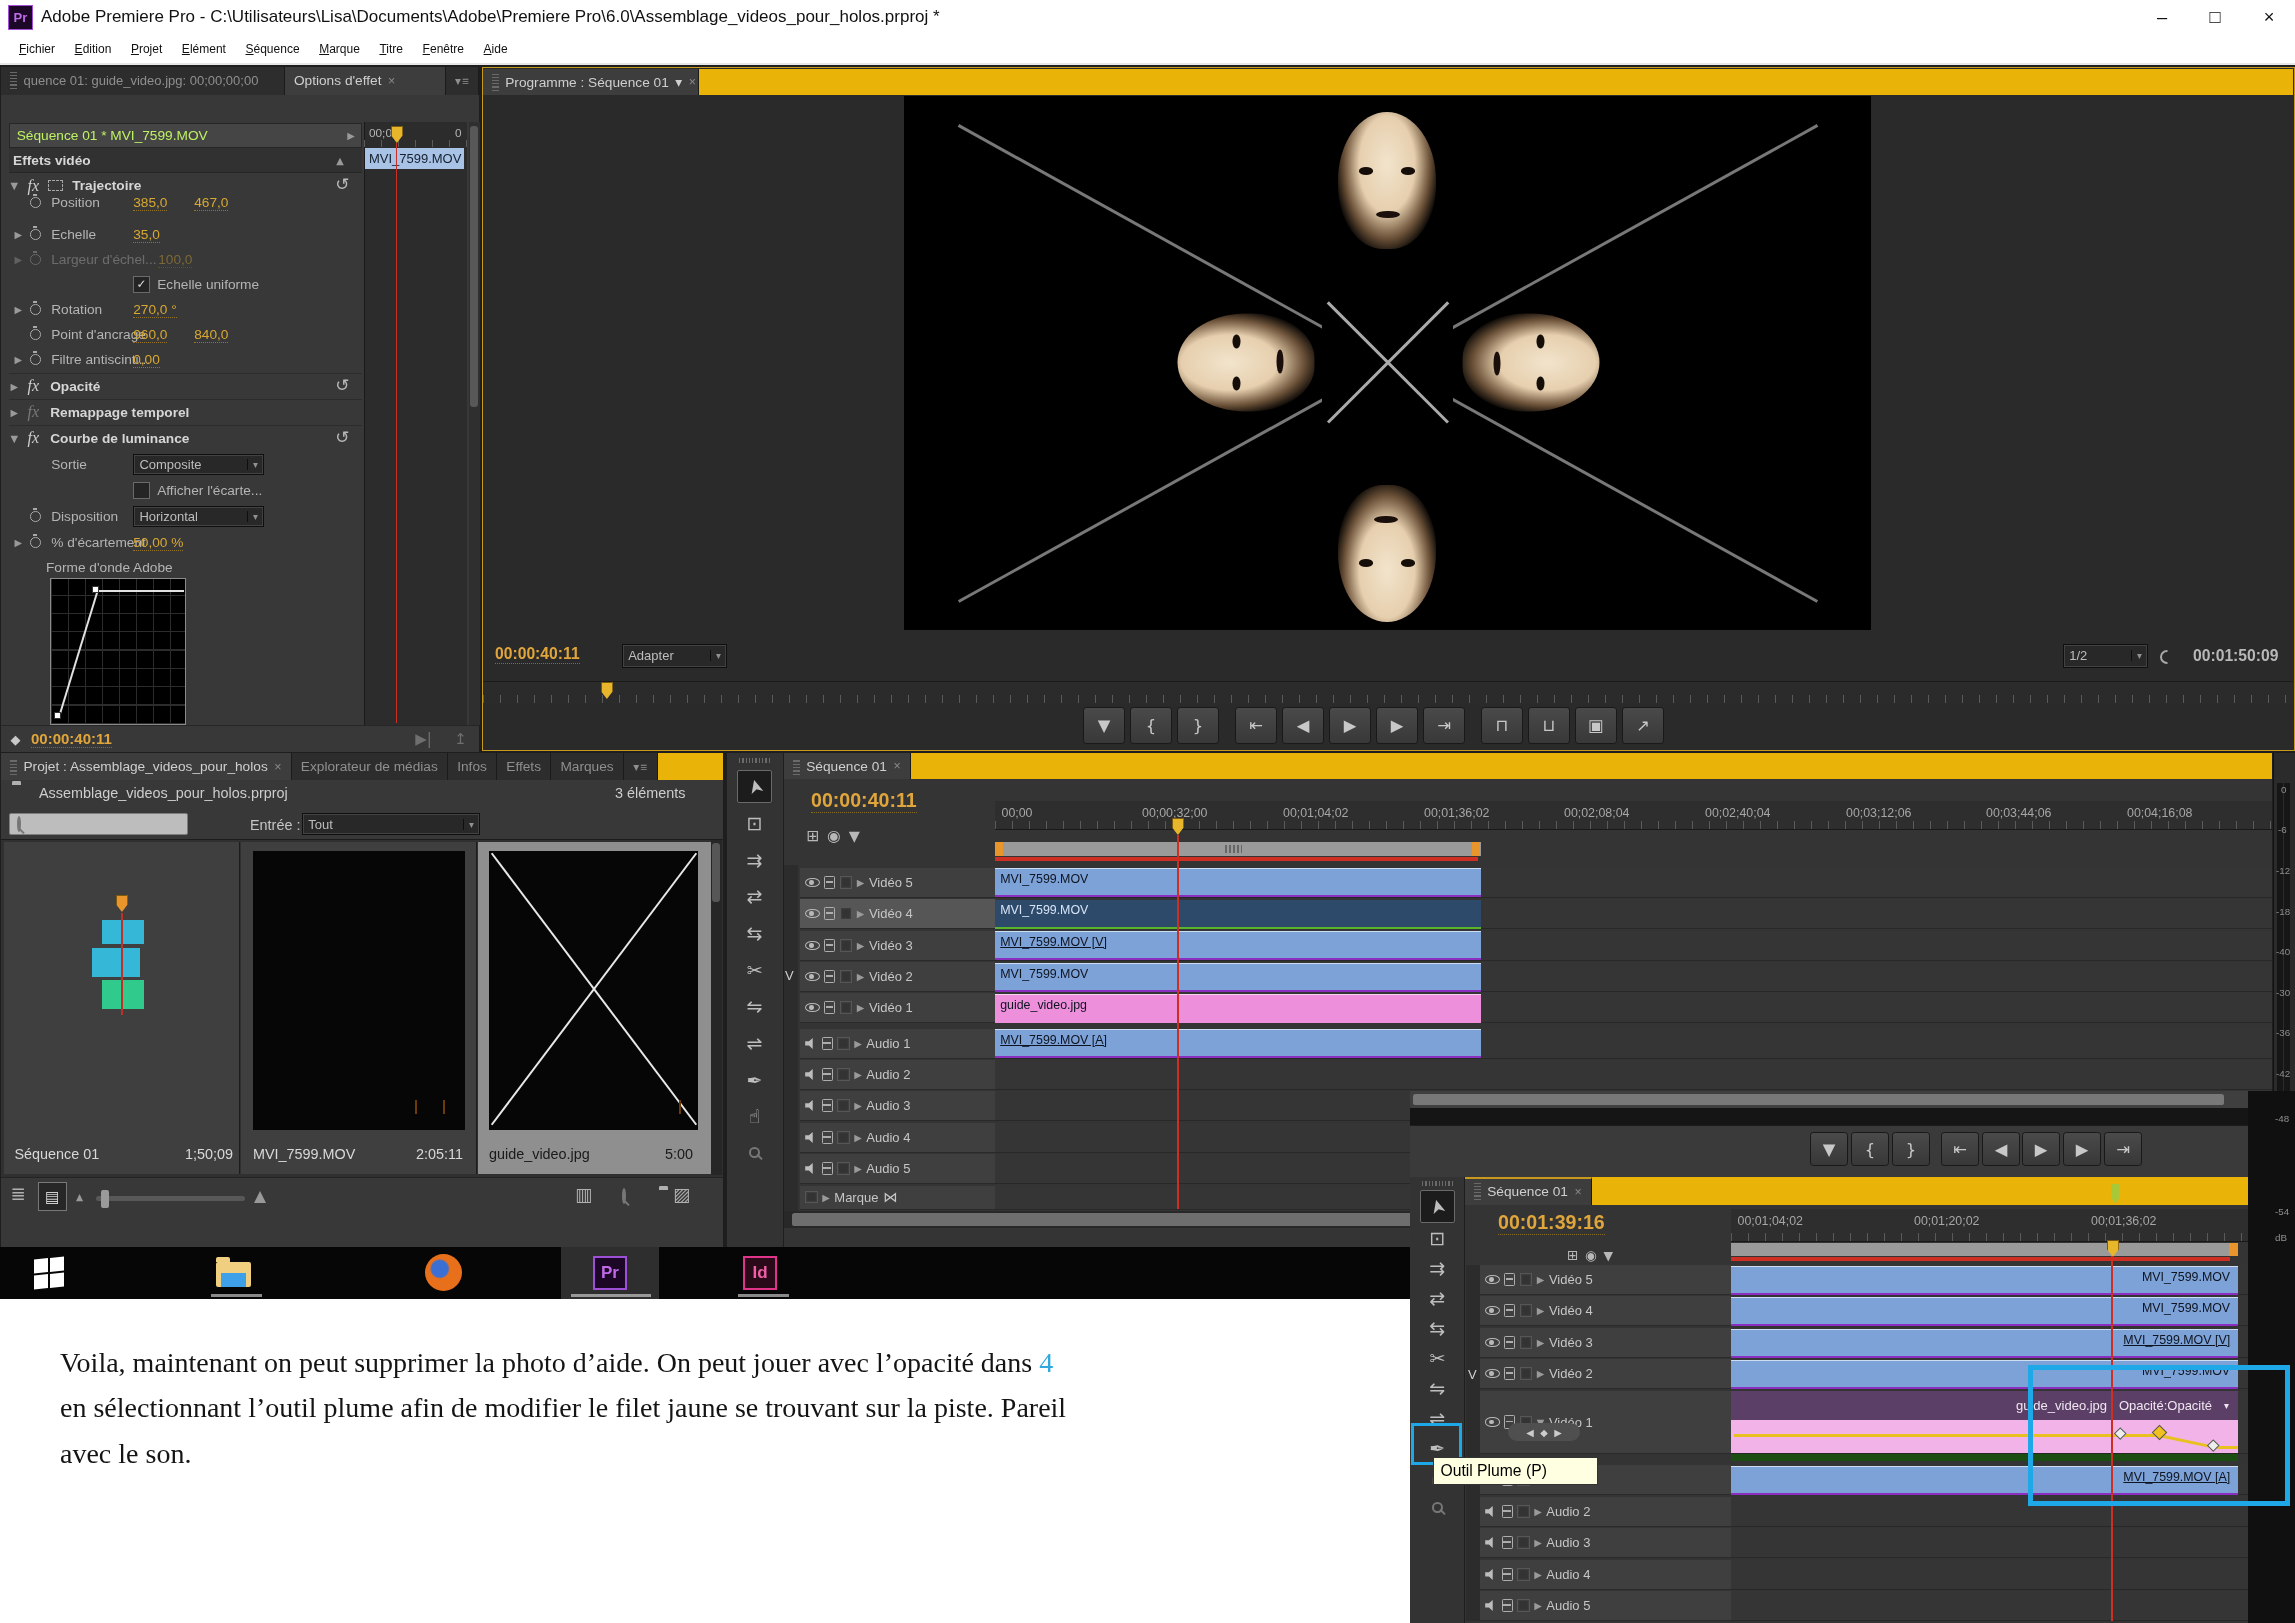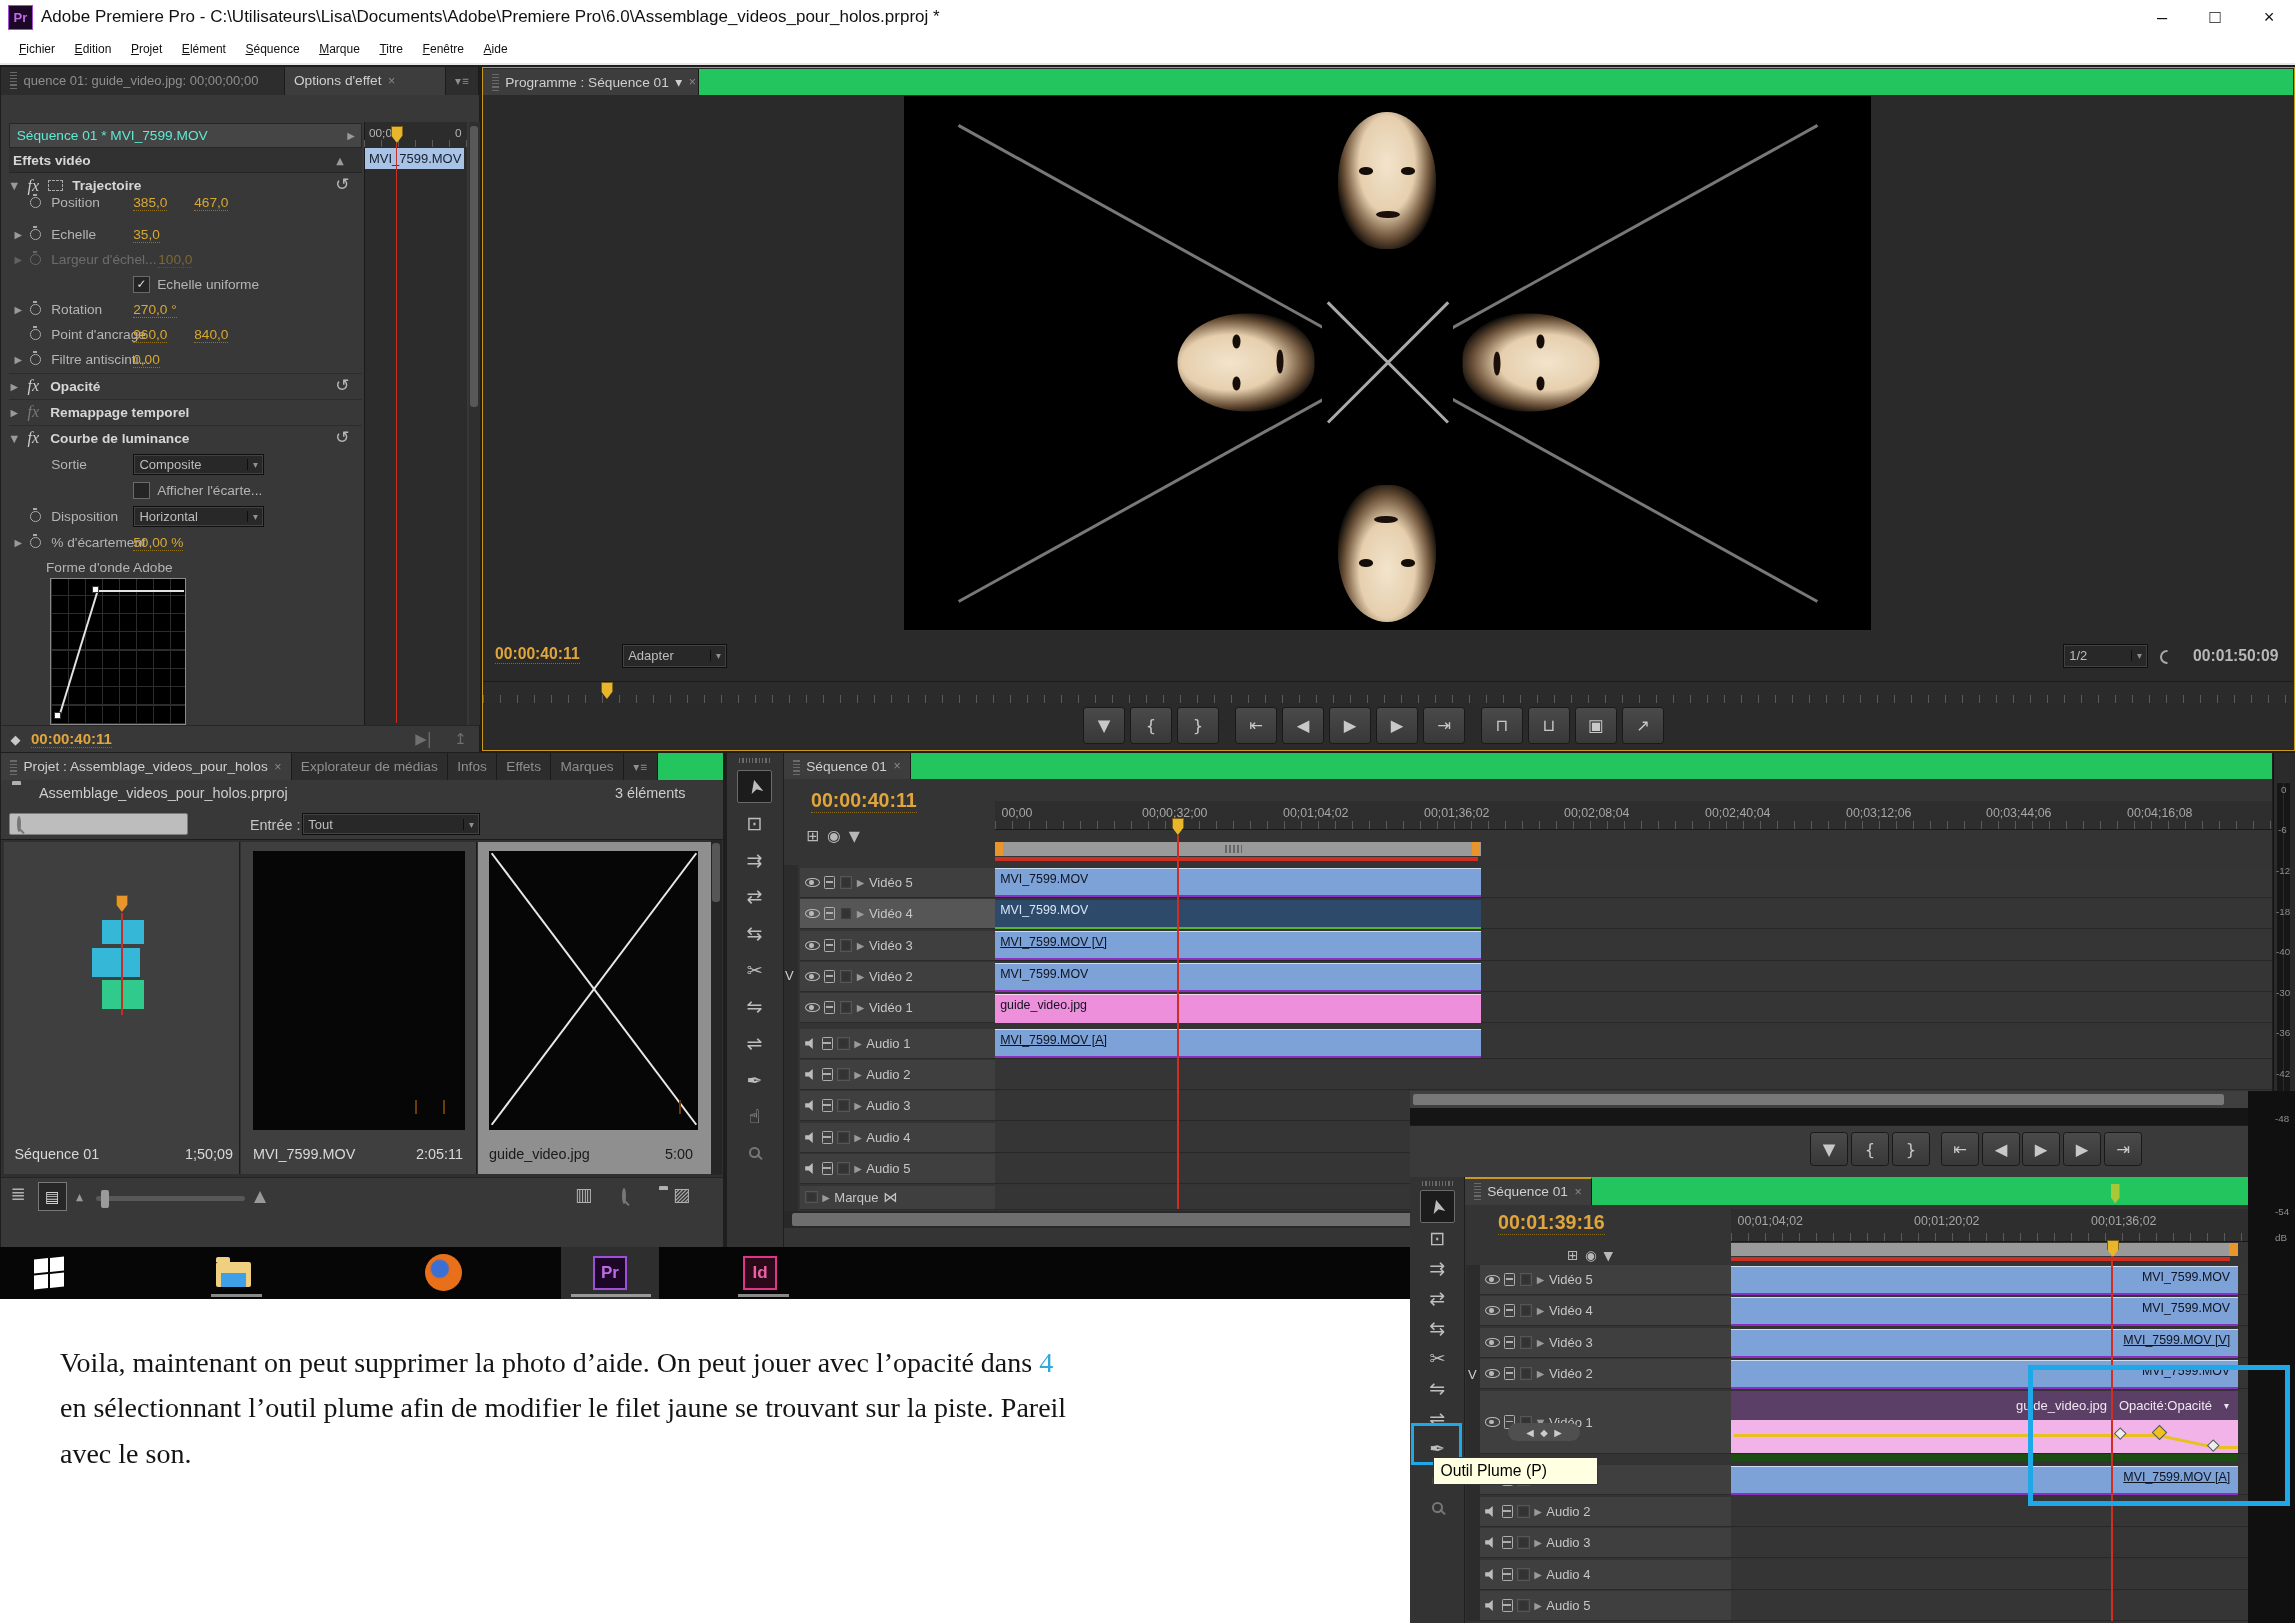--- a/index.html
+++ b/index.html
@@ -12,21 +12,21 @@
   .titlebar{left:0;top:0;width:2295px;height:34px;background:#fff;color:#111;display:flex;align-items:center}
   .prbadge{position:absolute;left:7.9px;top:4.6px;width:25px;height:25px;background:#1d0726;border:1.3px solid #a54fd8;color:#c06ae8;font-weight:bold;font-size:13px;display:flex;align-items:center;justify-content:center}
   .wtitle{position:absolute;left:41px;top:6.5px;font-size:17px;white-space:nowrap}
   .winbtn{position:absolute;top:0;height:34px;width:52px;display:flex;align-items:center;justify-content:center;font-size:18.3px;color:#111}
   .menubar{left:0;top:34px;width:2295px;height:31px;background:#fff;border-bottom:2.6px solid #e8e8e8;display:flex;align-items:center;padding-left:9.2px;gap:0}
   .menubar>span{color:#111;font-size:12px;padding:2.6px 9.8px;display:inline-block}
   .menubar>span::first-letter{text-decoration:underline}
   
   .workspace{left:0;top:65px;width:2295px;height:1182px;background:#1e1e1e}
   .panel{background:#383838}
-  .tabstrip{background:#22c55e;display:flex;align-items:stretch}
+  .tabstrip{background:#eab308;display:flex;align-items:stretch}
   .ptab{display:flex;align-items:center;gap:6.5px;background:#3d3d3d;color:#cfcfcf;font-size:13.7px;padding:0 9.2px;height:100%;border-right:0.7px solid #1b1b1b;white-space:nowrap;overflow:hidden}
   .ptab.dim{background:#2d2d2d;color:#8f8f8f}
   .ptab .x{color:#8a8a8a;font-size:12.4px}
   .grip{width:6.5px;height:17px;background-image:repeating-linear-gradient(0deg,#6a6a6a 0 1.3px,transparent 1.3px 3.3px);flex:none}
   .pmenu{display:flex;align-items:center;justify-content:center;gap:1.3px;color:#9a9a9a;font-size:11.8px}
   .tc{color:var(--yellow,#e0a63c);border-bottom:1.3px dotted #8a6c20;font-weight:bold;white-space:nowrap}
   .yv{color:#d8a832;border-bottom:1.3px dotted #96731c;font-size:13.7px;white-space:nowrap}
   .lab{color:#b4b4b4;font-size:13.7px;white-space:nowrap}
   .lab.b{font-weight:bold;color:#d6d6d6}
   .dimt{opacity:.42}
@@ -122,21 +122,21 @@
       <span>Options d'effet</span>
       <span class="x">×</span>
     </div>
   <div class="ptab dim pmenu" style="width:34px;justify-content:center">
       <span>▾</span>
       <span>≡</span>
     </div>
 </div>
 <div class="abs panel" style="left:1.3px;top:95px;width:478px;height:657px"></div>
 <div class="abs fx" style="left:9.2px;top:123px;width:353px;height:25px;background:#454545;border:0.7px solid #262626;padding:0 6.5px;justify-content:space-between">
-  <span class="lab" style="color:#5eead4">Séquence 01 * MVI_7599.MOV</span>
+  <span class="lab" style="color:#bef264">Séquence 01 * MVI_7599.MOV</span>
   <span class="tri uic">▶</span>
 </div>
 
 <div class="abs" style="left:364px;top:122px;width:103px;height:603px;background:#2c2c2c;border-left:0.7px solid #1a1a1a"></div>
 <span class="abs lab" style="left:369px;top:126px;font-size:11.8px">00;00</span>
 <span class="abs lab" style="left:455px;top:126px;font-size:11.8px">0</span>
 <div class="abs ticks" style="left:364px;top:140px;width:103px;height:6.5px;bottom:auto"></div>
 <div class="abs" style="left:365px;top:148px;width:99px;height:21px;background:#a9c3e6;color:#16202e;font-size:13px;padding:2.6px 3.9px;white-space:nowrap;overflow:hidden">MVI_7599.MOV</div>
 <div class="abs ppin" style="left:391px;top:126px"></div>
 <div class="abs phline" style="left:396px;top:143px;height:580px;width:1.3px"></div>

